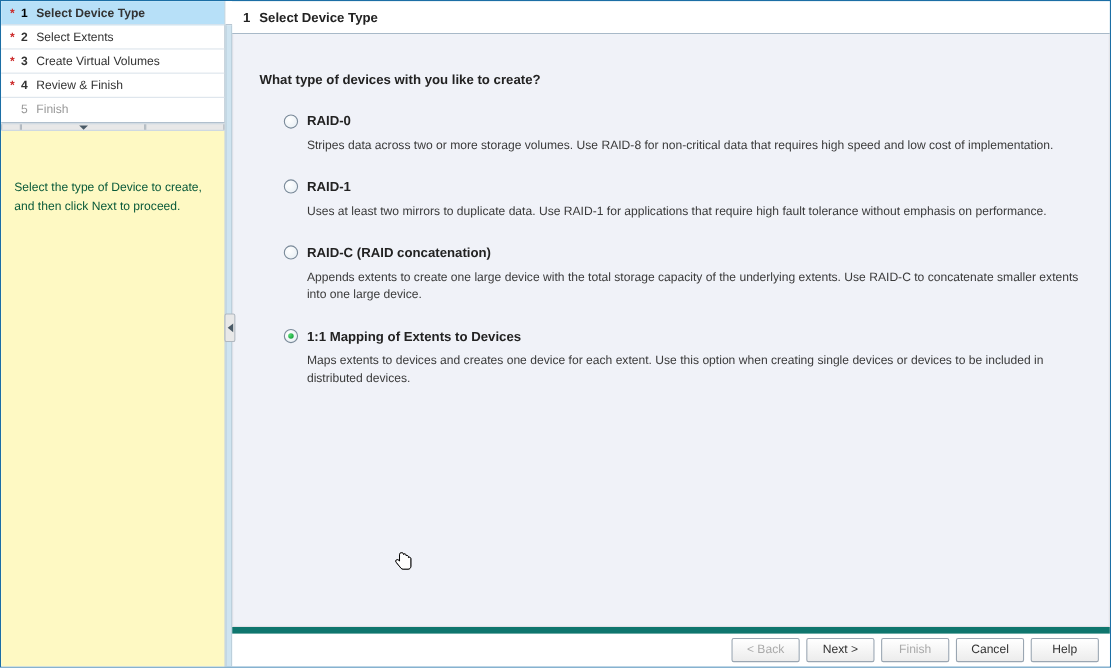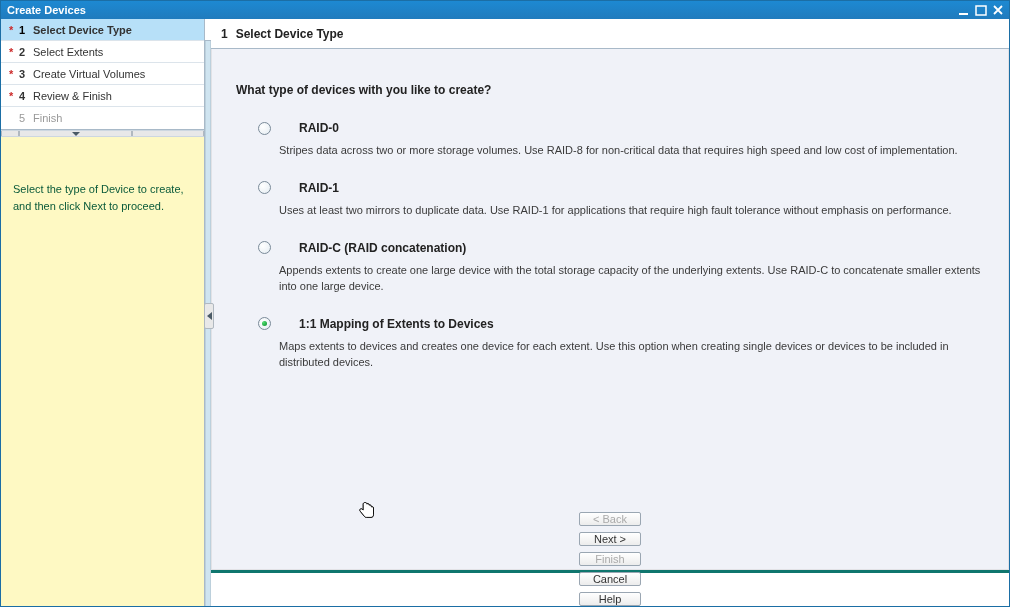--- a/index.html
+++ b/index.html
@@ -35,57 +35,37 @@
   .splitter-v .bar { flex:1; background:#cfe4f0; border-left:1px solid #bcd0dc; border-right:1px solid #bcd0dc; position:relative; }
   .splitter-v .grip { position:absolute; top:262px; left:-2px; width:10px; height:26px; background:#e8e8e8; border:1px solid #b0b8c0; border-radius:2px; display:flex; align-items:center; justify-content:center; }
   .splitter-v .grip .tri { width:0; height:0; border-top:4px solid transparent; border-bottom:4px solid transparent; border-right:5px solid #4a5a66; }
   
   .main { flex: 1; display: flex; flex-direction: column; min-width: 0; }
   .main-header { height: 30px; padding-left: 10px; display: flex; align-items: center; font-weight: bold; font-size: 12px; color: #222; border-bottom: 1px solid #a8b9c8; }
   .main-header .hnum { margin-right: 8px; }
   .content { flex: 1; background: #f0f2f8; padding: 34px 16px 10px 24px; overflow: auto; font-size: 11px; border: 1px solid #e2e2e6; border-top: none; }
   .question { font-weight: bold; font-size: 12px; color: #222; margin-bottom: 24px; }
   .option { margin: 0 0 22px 22px; }
-  .opt-head { display: flex; align-items: center; cursor: pointer; gap: 20px; }
+  .opt-head { display: flex; align-items: center; cursor: pointer; }
   .radio { width: 13px; height: 13px; border-radius: 50%; border: 1px solid #7a8a99; background: radial-gradient(circle at 35% 35%, #fff, #e4ecf2); margin-right: 8px; position: relative; flex: none; }
   .radio.checked::after { content: ""; position: absolute; left: 3px; top: 3px; width: 5px; height: 5px; border-radius: 50%; background: radial-gradient(circle at 30% 30%, #4fdc70, #0a8f2c); }
   .opt-title { font-weight: bold; color: #222; font-size: 12px; }
   .opt-desc { margin: 8px 0 0 21px; line-height: 1.45; color: #3a3a3a; max-width: 720px; }
   
-  .footer { height: 36px; border-top: 3px solid #0f766e; display: flex; align-items: center; justify-content: flex-end; padding: 0 10px; gap: 6px; background: #fff; flex-direction: column; }
+  .footer { height: 36px; border-top: 6px solid #0f766e; display: flex; align-items: center; justify-content: flex-end; padding: 0 10px; gap: 6px; background: #fff; }
   .btn { min-width: 62px; height: 22px; border: 1px solid #9aa6b2; background: linear-gradient(#ffffff, #ececec); font-size: 11px; color: #333; padding: 0 10px; display: inline-flex; align-items: center; justify-content: center; cursor: pointer; border-radius: 2px; }
   .btn.disabled { color: #aaa; cursor: default; }
   .cursor-hand { position: absolute; left: 358px; top: 500px; pointer-events: none; }
   .cursor-hand svg { filter: drop-shadow(0 0 0.5px #444); }
   .window { position: relative; }
 </style>
 </head>
 <body>
 
 <div class="window">
-  <div class="titlebar">
-    <span class="title">Create Devices</span>
-    <span class="win-btns">
-      <span class="win-btn">
-        <svg width="13" height="11">
-            <rect x="1" y="8" width="9" height="2" fill="#fff"></rect>
-          </svg>
-      </span>
-      <span class="win-btn">
-        <svg width="13" height="11">
-            <rect x="1" y="1" width="10" height="9" fill="none" stroke="#fff" stroke-width="1.5"></rect>
-          </svg>
-      </span>
-      <span class="win-btn">
-        <svg width="13" height="11">
-            <path d="M2 1 L10 9 M10 1 L2 9" stroke="#fff" stroke-width="1.8"></path>
-          </svg>
-      </span>
-    </span>
-  </div>
 
   <div class="body">
     <div class="left-col">
       <div class="steps">
         <div class="step active">
           <span class="ast">*</span>
           <span class="num">1</span>
           <span>Select Device Type</span>
         </div>
         <div class="step">

